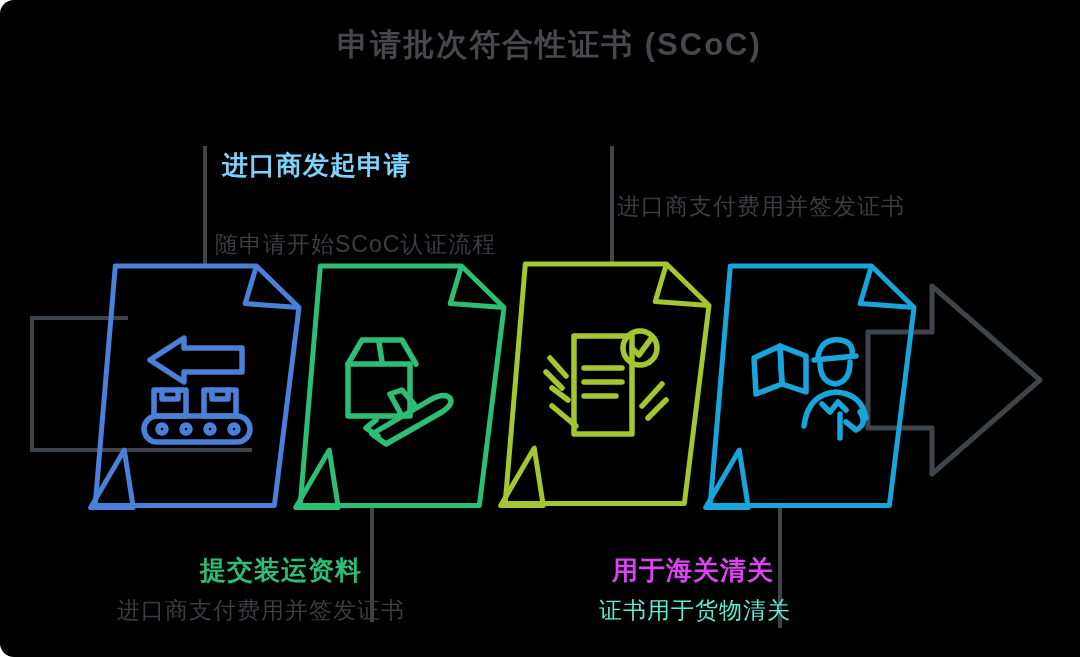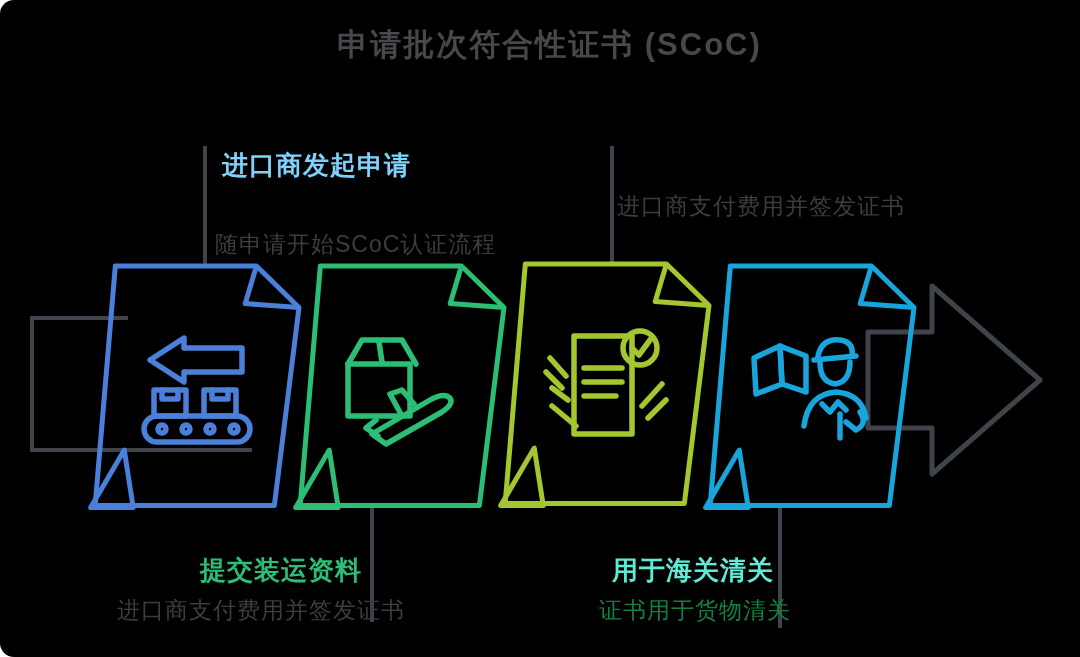--- a/index.html
+++ b/index.html
@@ -125,16 +125,16 @@
   <div class="abs title" style="color: rgb(71, 71, 76);">申请批次符合性证书 (SCoC)</div>
 
   <div class="abs heading t1h" style="color: #7dd3fc;">进口商发起申请</div>
   <div class="abs subtitle t1s" style="color: rgb(61, 61, 65);">随申请开始SCoC认证流程</div>
 
   <div class="abs heading t2h" style="color: rgb(44, 190, 118);">提交装运资料</div>
 
   <div class="abs subtitle t3s" style="color: rgb(61, 61, 65);">进口商支付费用并签发证书</div>
   <div class="abs subtitle t2s" style="color: rgb(61, 61, 65);">进口商支付费用并签发证书</div>
 
-  <div class="abs heading t4h" style="color: #5eead4;">用于海关清关</div>
-  <div class="abs subtitle t4s" style="color: #15803d;">证书用于货物清关</div>
+  <div class="abs heading t4h" style="color: #d946ef;">用于海关清关</div>
+  <div class="abs subtitle t4s" style="color: #5eead4;">证书用于货物清关</div>
 
 </div>
 
 </body></html>

